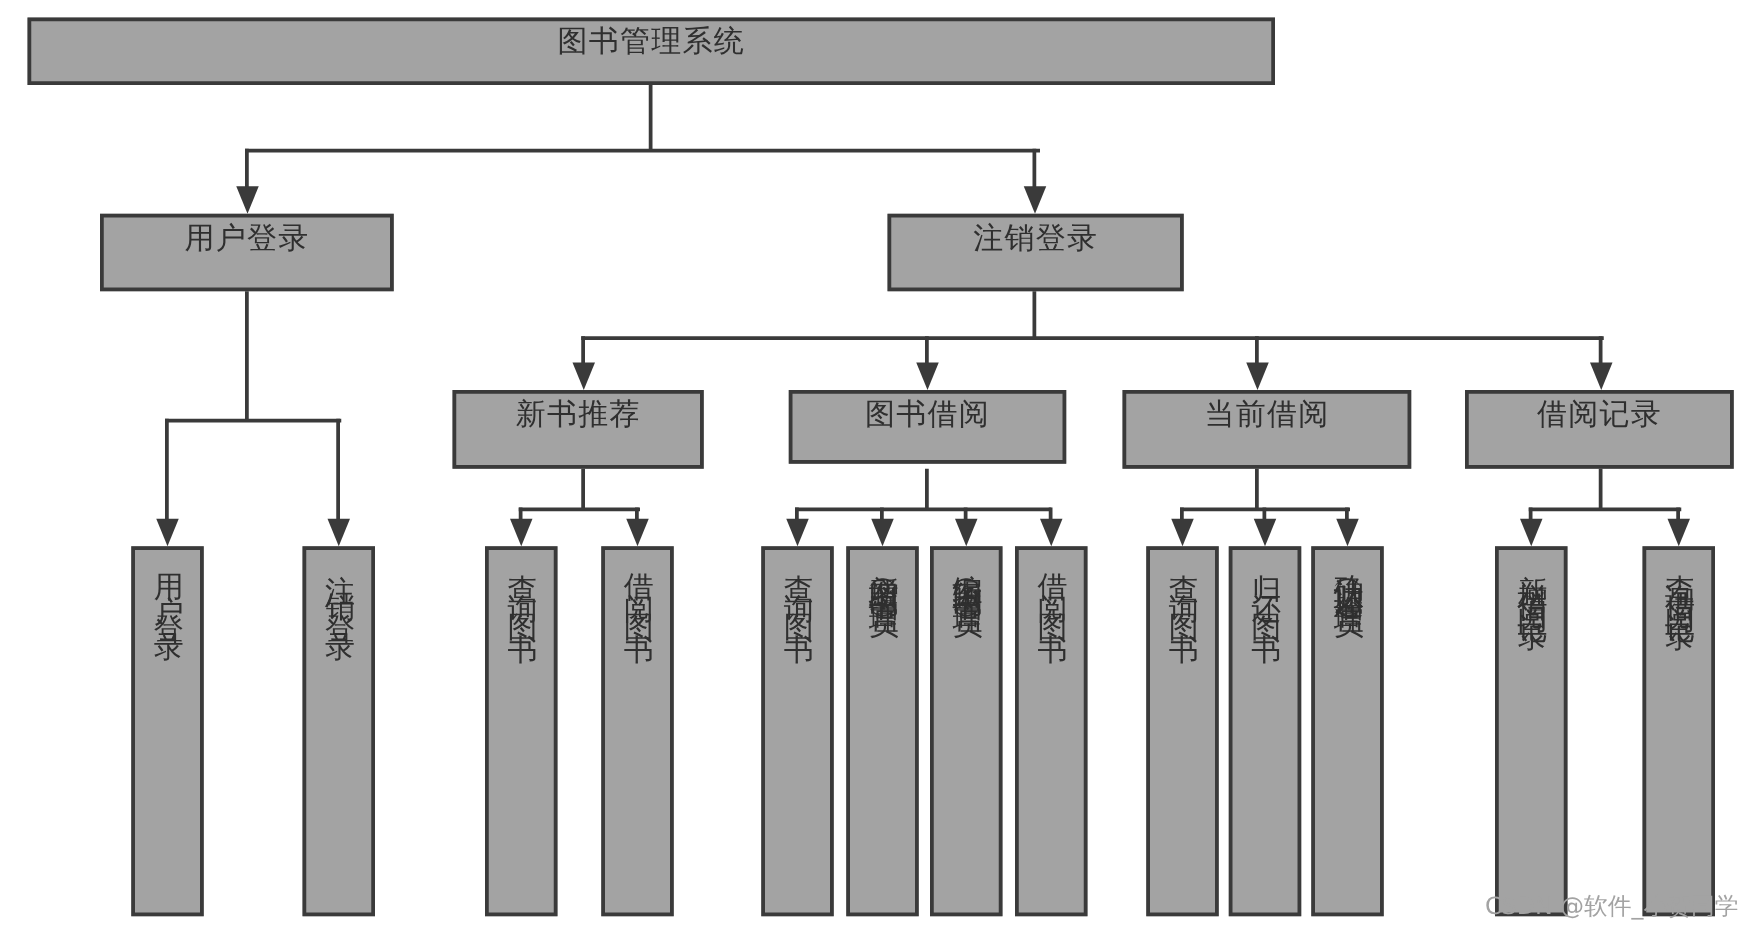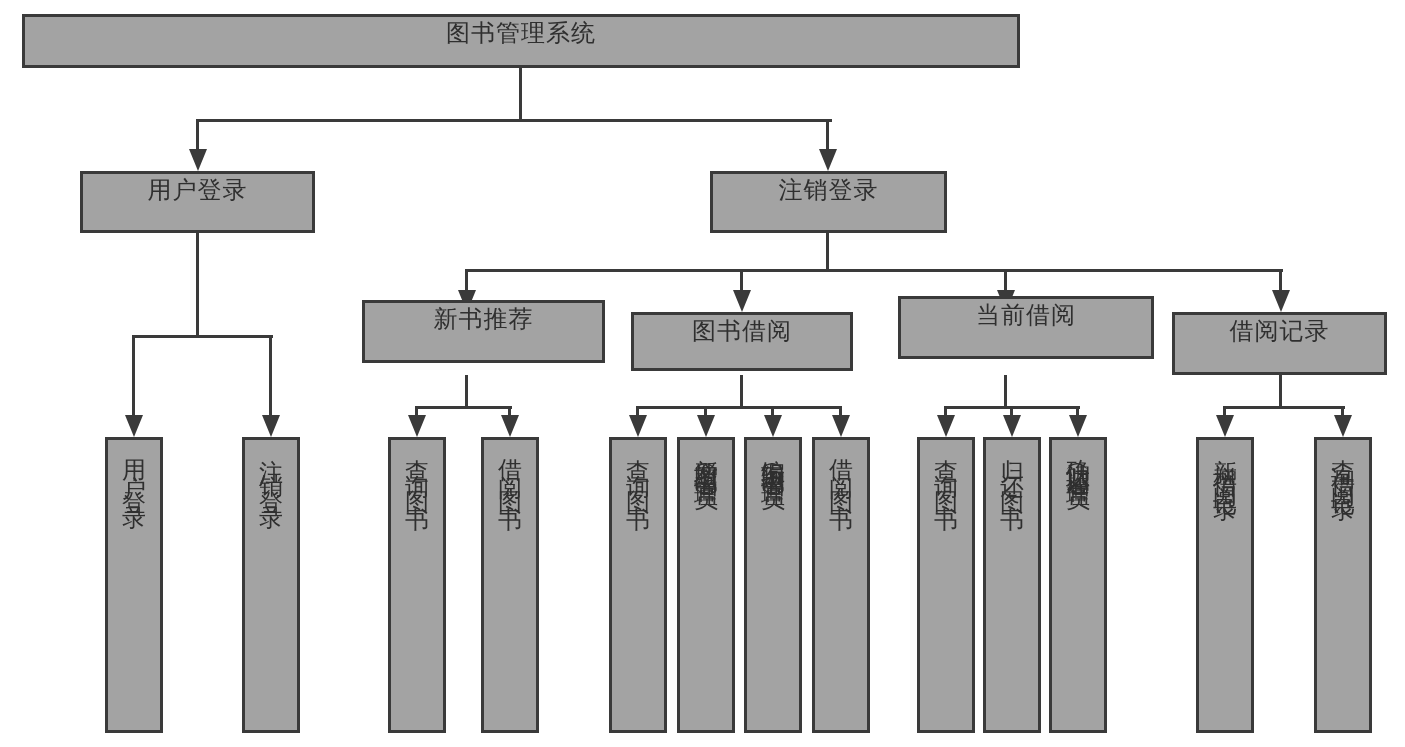--- a/index.html
+++ b/index.html
@@ -82,27 +82,27 @@
     <div class="vline" style="left:465px;top:269px;height:25px"></div>
     <div class="arrow" style="left:458px;top:290px"></div>
     <div class="vline" style="left:740px;top:269px;height:25px"></div>
     <div class="arrow" style="left:733px;top:290px"></div>
     <div class="vline" style="left:1004px;top:269px;height:25px"></div>
     <div class="arrow" style="left:997px;top:290px"></div>
     <div class="vline" style="left:1279px;top:269px;height:25px"></div>
     <div class="arrow" style="left:1272px;top:290px"></div>
   </div>
 
-  <div class="hbox" style="left:362px;top:300px;width:243px;height:63px">
+  <div class="hbox" style="left:362px;top:312px;width:201px;height:63px">
     <span>新书推荐</span>
   </div>
   <div class="hbox" style="left:631px;top:312px;width:222px;height:59px">
     <span>图书借阅</span>
   </div>
-  <div class="hbox" style="left:898px;top:296px;width:256px;height:63px">
+  <div class="hbox" style="left:898px;top:312px;width:231px;height:63px">
     <span>当前借阅</span>
   </div>
   <div class="hbox" style="left:1172px;top:312px;width:215px;height:63px">
     <span>借阅记录</span>
   </div>
 
   <div>
     <div class="vline" style="left:465px;top:375px;height:33px"></div>
     <div class="hline" style="left:415px;top:406px;width:97px"></div>
     <div class="vline" style="left:415px;top:406px;height:12px"></div>
@@ -181,14 +181,15 @@
     <span class="vtext sp-sm">确认归还（管理员）</span>
   </div>
 
   <div class="vbox" style="left:1196px">
     <span class="vtext sp-md">新增借阅记录</span>
   </div>
   <div class="vbox" style="left:1314px">
     <span class="vtext sp-md">查询借阅记录</span>
   </div>
 
+  <div class="watermark">CSDN @软件_小贺同学</div>
 
 </div>
 
 </body></html>

